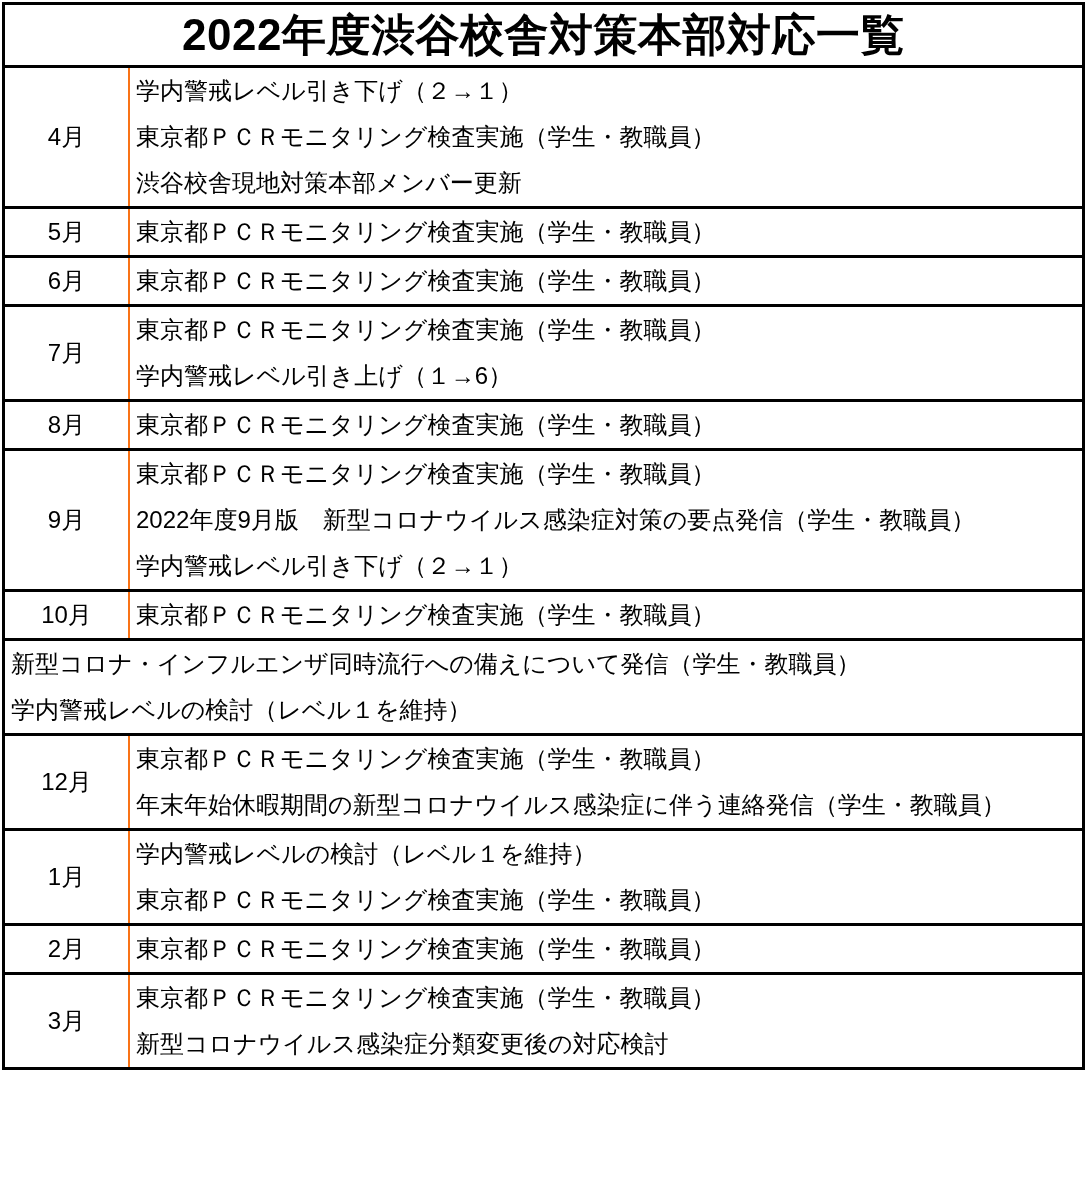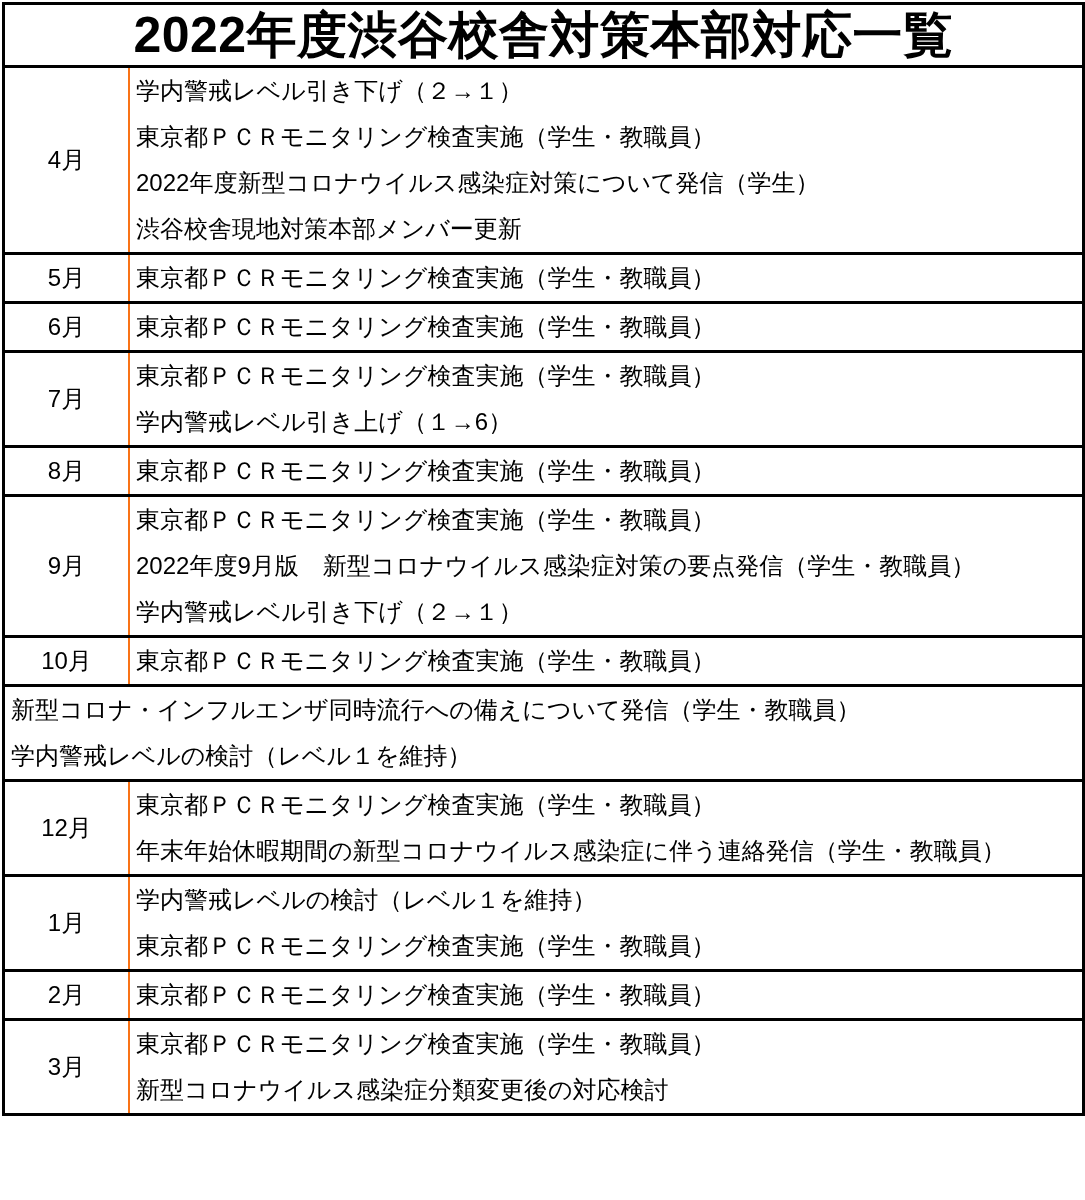--- a/index.html
+++ b/index.html
@@ -23,21 +23,21 @@
     width: 1077px;
     border: 3px solid #000000;
     background: #ffffff;
   }
   .title-row {
     height: 60px;
     border-bottom: 3px solid #000000;
     display: flex;
     align-items: center;
     justify-content: center;
-    font-size: 50px;
+    font-size: 44px;
     font-weight: bold;
     letter-spacing: 0.5px;
     white-space: nowrap;
   }
   .row {
     display: flex;
     align-items: stretch;
     border-bottom: 3px solid #000000;
   }
   .row:last-child {
@@ -74,21 +74,20 @@
 
 <div class="page">
   <div class="table">
     <div class="title-row">2022年度渋谷校舎対策本部対応一覧</div>
     <div id="table-body">
         <div class="row">
           <div class="month-cell">4月</div>
           <div class="items-cell">
             <div class="item-line">学内警戒レベル引き下げ（２→１）</div>
             <div class="item-line">東京都ＰＣＲモニタリング検査実施（学生・教職員）</div>
-            <div class="item-line">2022年度新型コロナウイルス感染症対策について発信（学生）</div>
             <div class="item-line">渋谷校舎現地対策本部メンバー更新</div>
           </div>
         </div>
         <div class="row">
           <div class="month-cell">5月</div>
           <div class="items-cell">
             <div class="item-line">東京都ＰＣＲモニタリング検査実施（学生・教職員）</div>
           </div>
         </div>
         <div class="row">

